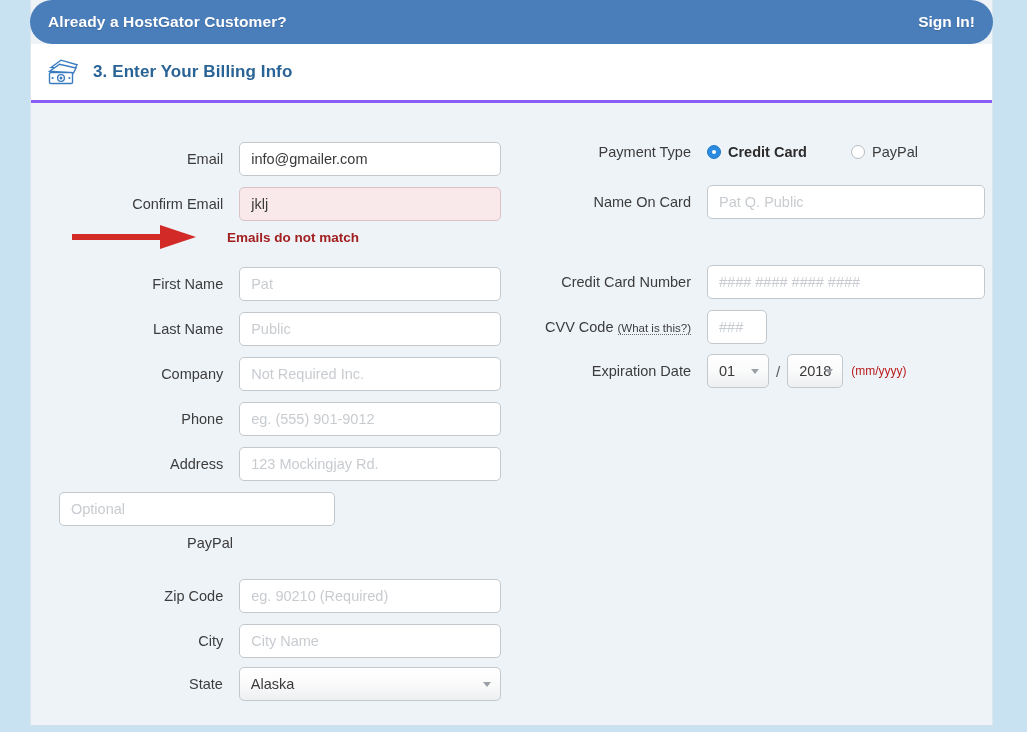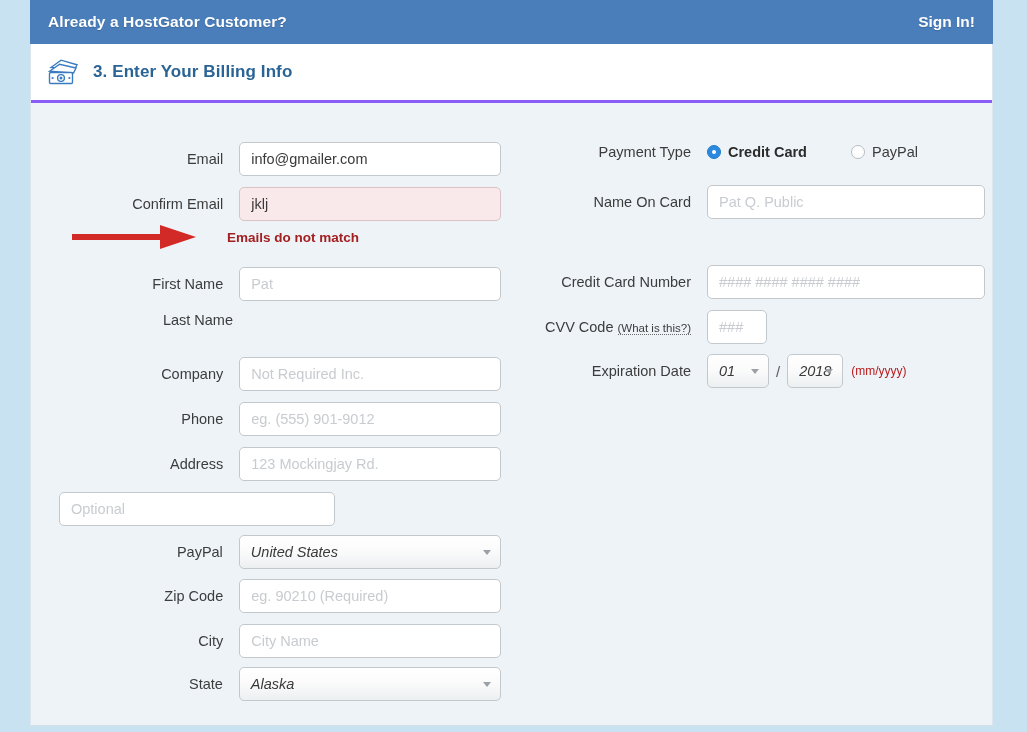--- a/index.html
+++ b/index.html
@@ -29,20 +29,21 @@
   
   .topbar {
     position: absolute;
     left: 30px; top: 0;
     width: 963px; height: 44px;
     background: #4a7ebb;
     display: flex;
     align-items: center;
     justify-content: space-between;
     padding: 0 18px 0 18px;
+    border-radius: 22px;
   }
   .topbar-title {
     color: #ffffff;
     font-size: 15.5px;
     font-weight: bold;
     letter-spacing: .1px;
     text-shadow: 0 1px 1px rgba(0,0,0,.18);
   }
   .signin {
     color: #ffffff;
@@ -137,21 +138,20 @@
     background: linear-gradient(to bottom, #ffffff 0%, #fbfbfb 45%, #eceff1 100%);
     font-size: 14.5px;
     color: #3a3a3a;
     display: flex;
     align-items: center;
     padding: 0 26px 0 11px;
     cursor: pointer;
     user-select: none;
     white-space: nowrap;
     overflow: hidden;
-    font-style: italic;
   }
   .sel .caret {
     position: absolute;
     right: 9px; top: 50%;
     margin-top: -2px;
     width: 0; height: 0;
     border-left: 4.5px solid transparent;
     border-right: 4.5px solid transparent;
     border-top: 5px solid #9aa0a6;
   }
@@ -270,20 +270,21 @@
 
       <div class="errmsg" style="top:126px">Emails do not match</div>
 
       <div class="row" style="top:163px">
         <span class="lbl">First Name</span>
         <input class="inp w-left" placeholder="Pat" style="">
       </div>
 
       <div class="row" style="top:208px">
         <span class="lbl">Last Name</span>
+        <input class="inp w-left" placeholder="Public" style="">
       </div>
 
       <div class="row" style="top:253px">
         <span class="lbl">Company</span>
         <input class="inp w-left" placeholder="Not Required Inc." style="">
       </div>
 
       <div class="row" style="top:298px">
         <span class="lbl">Phone</span>
         <input class="inp w-left" placeholder="eg. (555) 901-9012" style="">
@@ -293,24 +294,20 @@
         <span class="lbl">Address</span>
         <input class="inp w-left" placeholder="123 Mockingjay Rd." style="">
       </div>
 
       <div class="row" style="top:388px">
         <input class="inp w-left" placeholder="Optional" style="">
       </div>
 
       <div class="row" style="top:431px">
         <span class="lbl">PayPal</span>
-        <div class="sel w-left">
-          <span>United States</span>
-          <span class="caret"></span>
-        </div>
       </div>
 
       <div class="row" style="top:475px">
         <span class="lbl">Zip Code</span>
         <input class="inp w-left" placeholder="eg. 90210 (Required)" style="">
       </div>
 
       <div class="row" style="top:520px">
         <span class="lbl">City</span>
         <input class="inp w-left" placeholder="City Name" style="">

